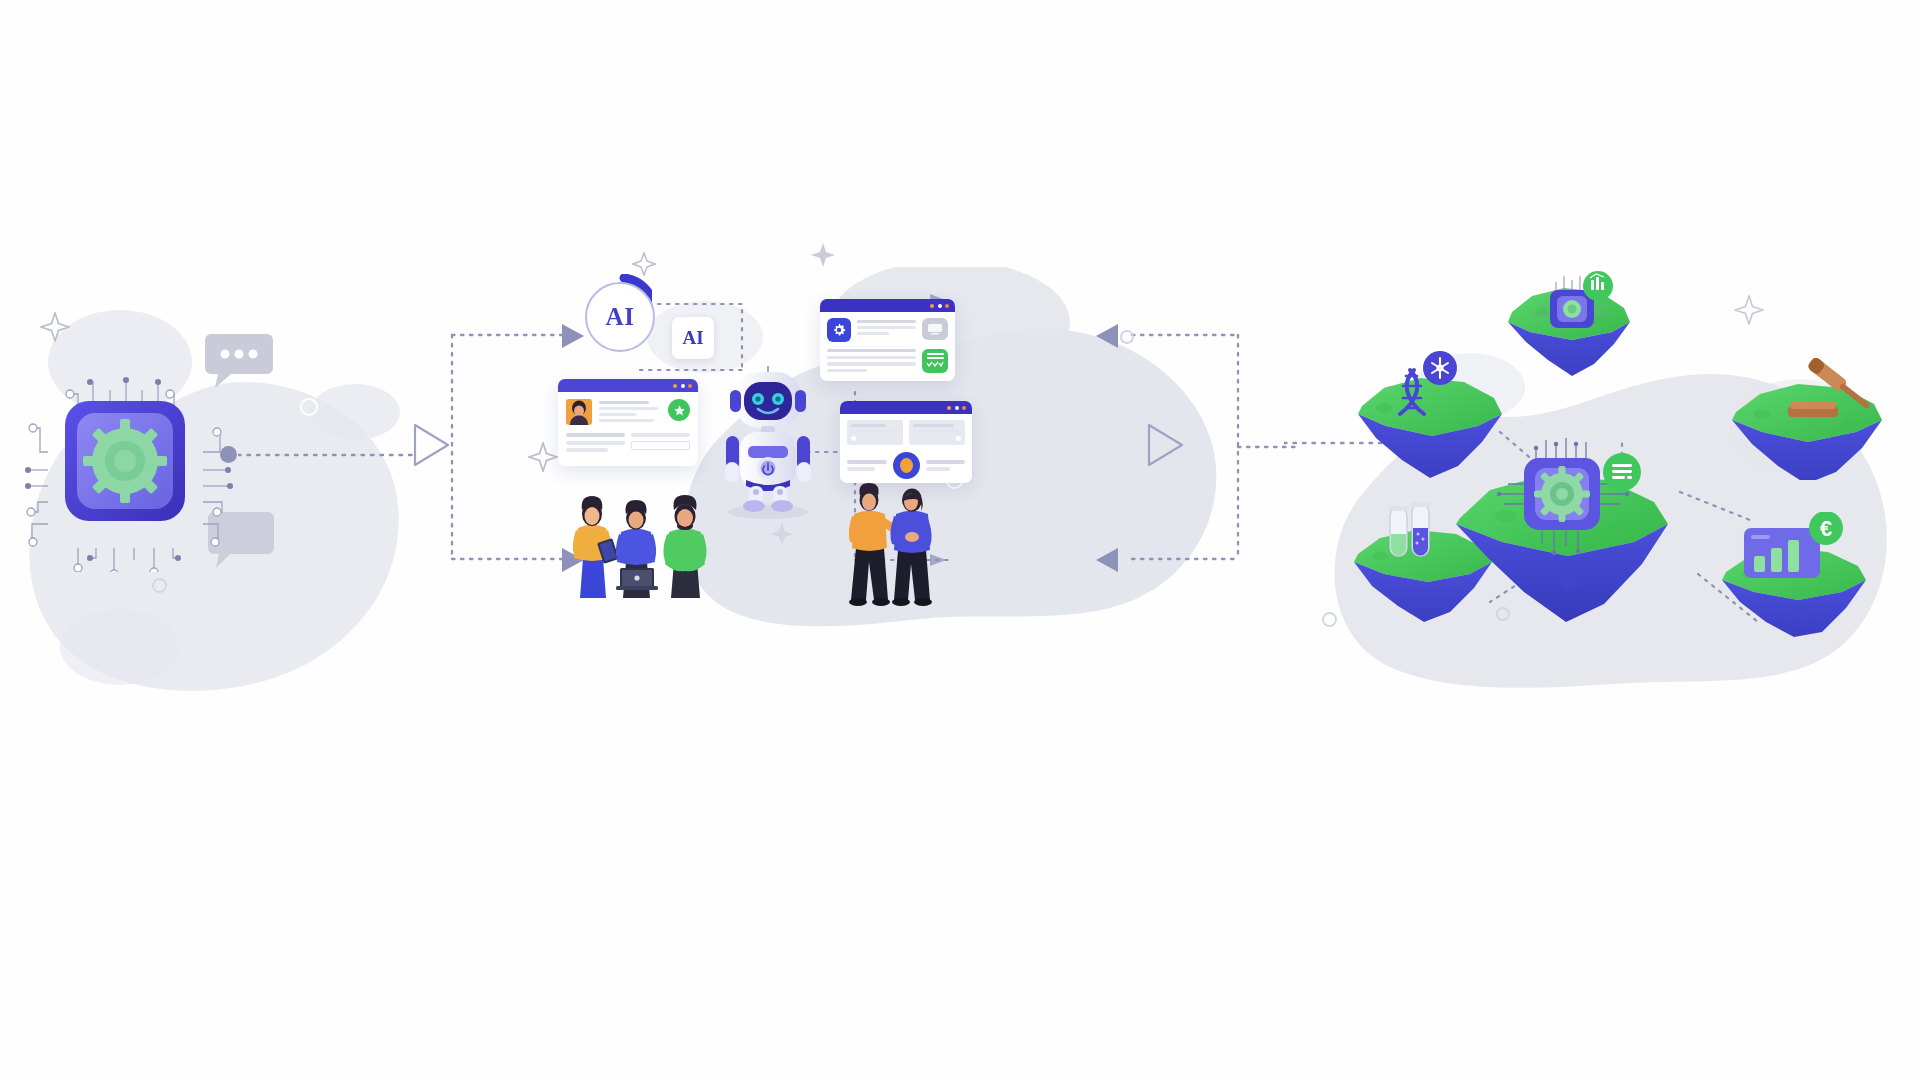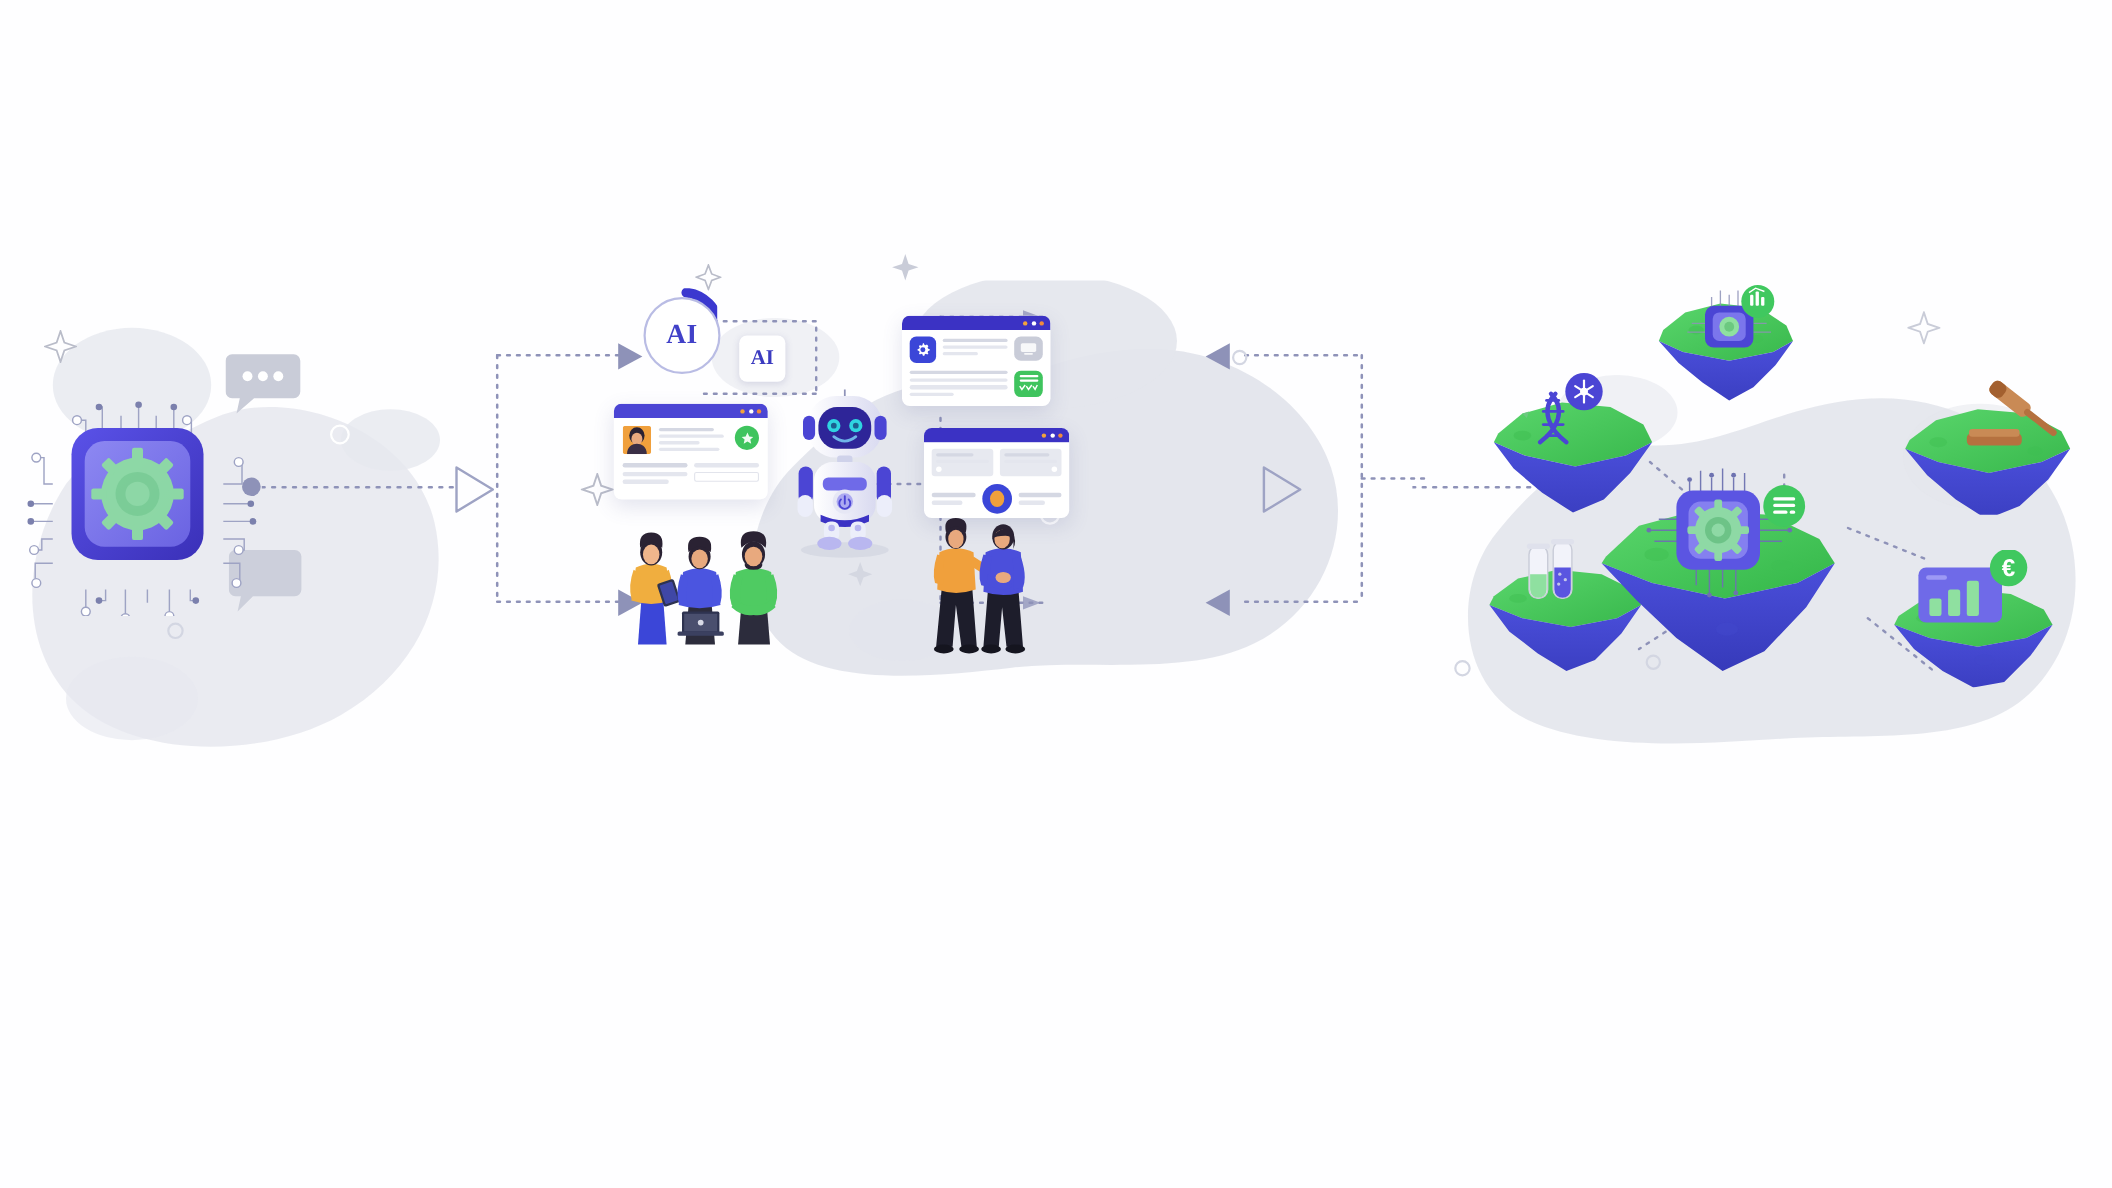--- a/index.html
+++ b/index.html
@@ -10,21 +10,21 @@
     font-family:"Liberation Sans", sans-serif;
   }
   #stage{
     position:relative; width:1920px; height:1080px;
     background:#fefeff;
   }
   .abs{ position:absolute; }
   svg{ display:block; }
 
   
-  .panel{ position:absolute; top:0; height:1008px;text-align:center; }
+  .panel{ position:absolute; top:12px; height:1008px;text-align:center; }
   #panel-source{ left:0;    width:560px; }
   #panel-process{ left:530px; width:760px; }
   #panel-domains{ left:1330px; width:590px; }
 
   
   .ai-circle{
     position:absolute;
     width:70px;height:70px;border-radius:50%;
     background:#ffffff;
     border:2.2px solid #b9bce4;

